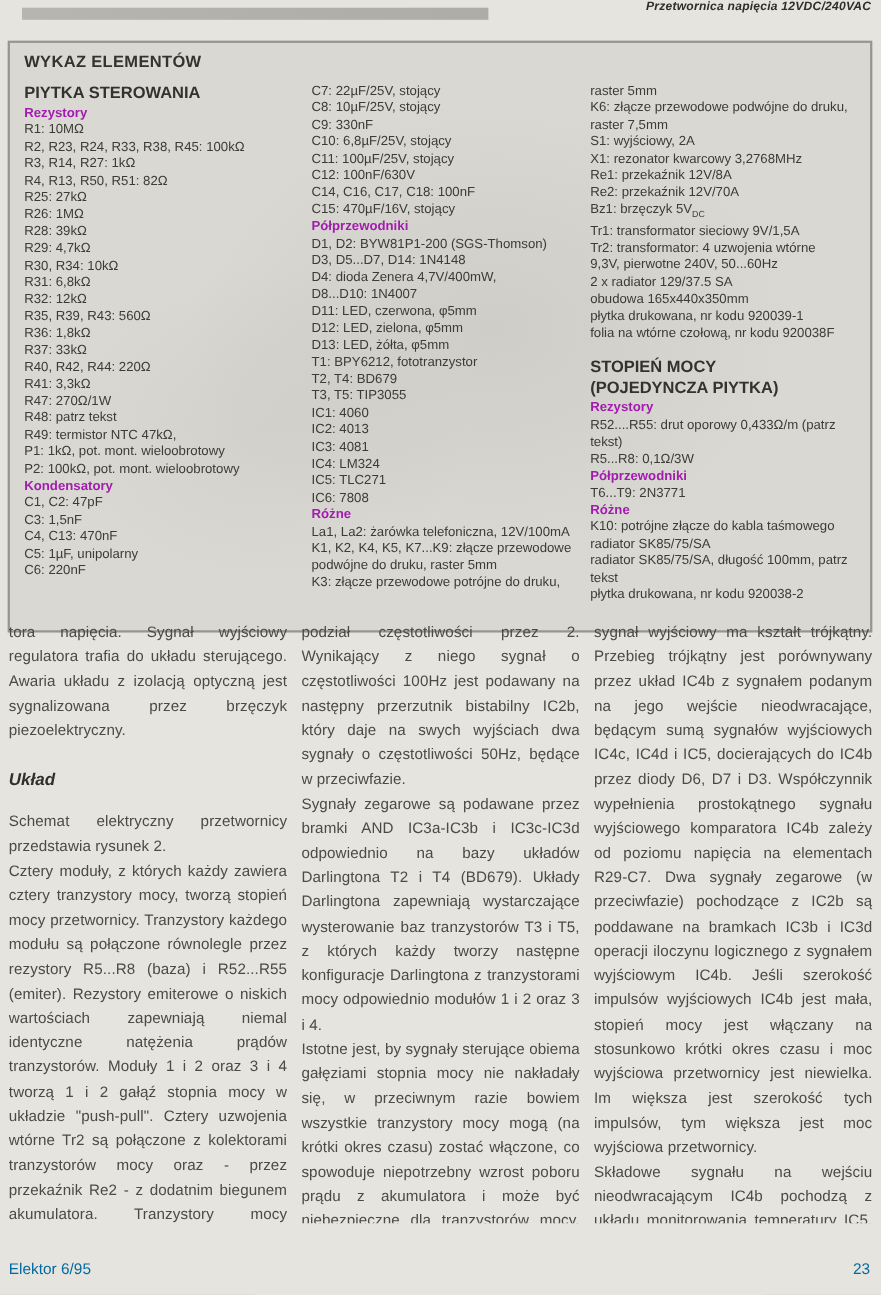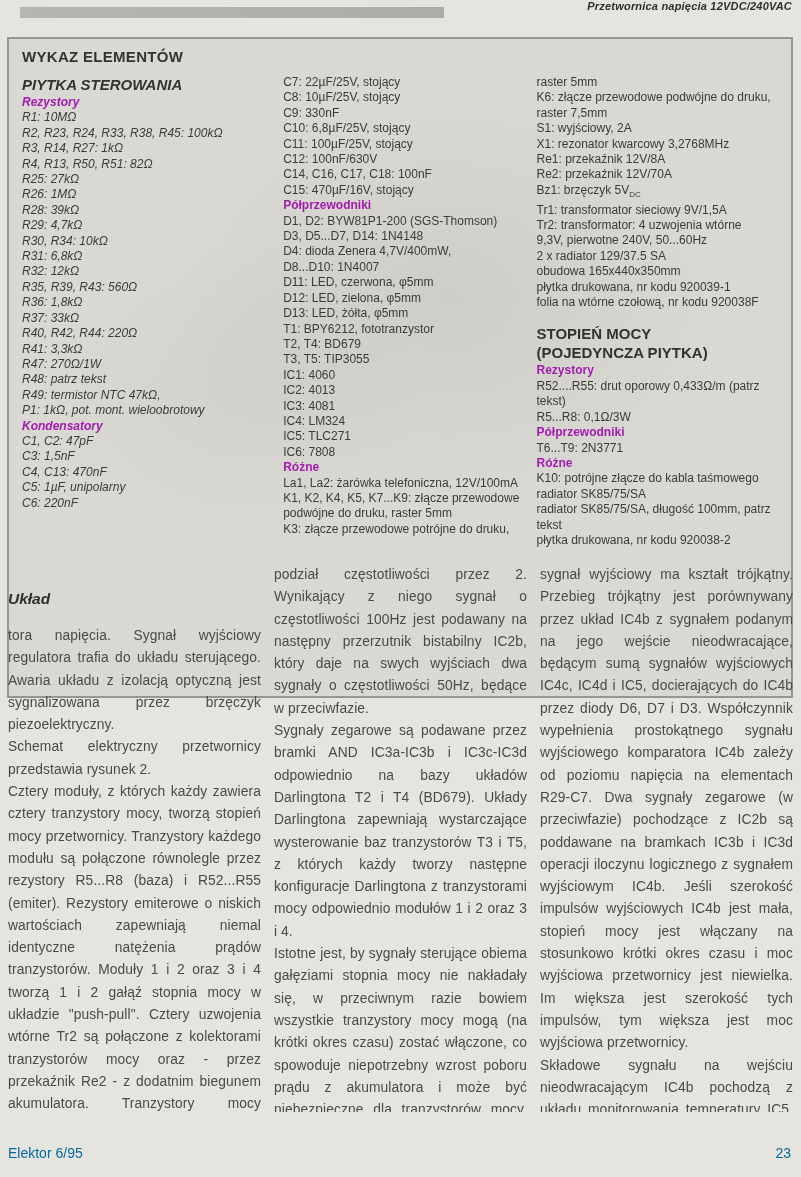--- a/index.html
+++ b/index.html
@@ -15,38 +15,38 @@
     background:linear-gradient(90deg,#b7b5b1,#aeaca8);
   }
   .page-title {
     position:absolute; top:0; right:9px; width:360px;
     font-size:11px; font-weight:bold; font-style:italic;
     text-align:right; color:#2e2e2c; letter-spacing:0.2px;
   }
 
   
   .parts-box {
-    position:absolute; top:37px; left:7px; width:786px; height:661px;
+    position:absolute; top:37px; left:7px; width:786px; height:538px;
     border:2px solid #979591; background:#dad8d3;
     box-sizing:border-box; padding:7px 11px 6px 11px; overflow:hidden;
   }
   .ghost1,.ghost2 {
     position:absolute; pointer-events:none; border-radius:50%;
   }
   .ghost1 { top:50px; left:160px; width:560px; height:420px;
     background:radial-gradient(ellipse at center, rgba(140,138,130,0.14), rgba(0,0,0,0) 70%); }
   .ghost2 { top:200px; left:40px; width:380px; height:300px;
     background:radial-gradient(ellipse at center, rgba(150,148,140,0.10), rgba(0,0,0,0) 70%); }
   .parts-title {
     font-size:15px; font-weight:bold; color:#33332f; letter-spacing:0.3px;
     margin:2px 0 10px 2px; position:relative;
   }
   .parts-cols { display:flex; position:relative; }
   .pcol { box-sizing:border-box; }
-  .pcol1 { width:268px; padding-left:2px;font-style:italic; }
+  .pcol1 { width:268px; padding-left:2px; }
   .pcol2 { width:258px; }
   .pcol3 { width:248px; }
   .plist div.ln { font-size:12px; line-height:15.4px; color:#3b3b37; }
   .plist div.h  { font-weight:bold; font-size:15px; line-height:18px; color:#32322e; margin:1px 0 1px; }
   .plist div.b  { font-weight:bold; color:#a21caf; }
   .plist div.gap { margin-top:15px; }
   .plist sub { font-size:8px; }
 
   
   .article {
@@ -99,20 +99,21 @@
           <div class="ln n">R32: 12kΩ</div>
           <div class="ln n">R35, R39, R43: 560Ω</div>
           <div class="ln n">R36: 1,8kΩ</div>
           <div class="ln n">R37: 33kΩ</div>
           <div class="ln n">R40, R42, R44: 220Ω</div>
           <div class="ln n">R41: 3,3kΩ</div>
           <div class="ln n">R47: 270Ω/1W</div>
           <div class="ln n">R48: patrz tekst</div>
           <div class="ln n">R49: termistor NTC 47kΩ,</div>
           <div class="ln n">P1: 1kΩ, pot. mont. wieloobrotowy</div>
+          <div class="ln n">P2: 100kΩ, pot. mont. wieloobrotowy</div>
           <div class="ln b">Kondensatory</div>
           <div class="ln n">C1, C2: 47pF</div>
           <div class="ln n">C3: 1,5nF</div>
           <div class="ln n">C4, C13: 470nF</div>
           <div class="ln n">C5: 1µF, unipolarny</div>
           <div class="ln n">C6: 220nF</div>
         </div>
       <div class="pcol pcol2">
           <div class="ln n">C7: 22µF/25V, stojący</div>
           <div class="ln n">C8: 10µF/25V, stojący</div>
@@ -170,22 +171,22 @@
           <div class="ln n">K10: potrójne złącze do kabla taśmowego</div>
           <div class="ln n">radiator SK85/75/SA</div>
           <div class="ln n">radiator SK85/75/SA, długość 100mm, patrz tekst</div>
           <div class="ln n">płytka drukowana, nr kodu 920038-2</div>
         </div>
     </div>
   </div>
 
   <div class="article">
     <div class="acol">
+        <div class="ln p">tora napięcia. Sygnał wyjściowy regulatora trafia do układu sterującego. Awaria układu z izolacją optyczną jest sygnalizowana przez brzęczyk piezoelektryczny.</div>
         <div class="ln ah">Układ</div>
-        <div class="ln p">tora napięcia. Sygnał wyjściowy regulatora trafia do układu sterującego. Awaria układu z izolacją optyczną jest sygnalizowana przez brzęczyk piezoelektryczny.</div>
         <div class="ln p">Schemat elektryczny przetwornicy przedstawia rysunek 2.</div>
         <div class="ln p">Cztery moduły, z których każdy zawiera cztery tranzystory mocy, tworzą stopień mocy przetwornicy. Tranzystory każdego modułu są połączone równolegle przez rezystory R5...R8 (baza) i R52...R55 (emiter). Rezystory emiterowe o niskich wartościach zapewniają niemal identyczne natężenia prądów tranzystorów. Moduły 1 i 2 oraz 3 i 4 tworzą 1 i 2 gałąź stopnia mocy w układzie "push-pull". Cztery uzwojenia wtórne Tr2 są połączone z kolektorami tranzystorów mocy oraz - przez przekaźnik Re2 - z dodatnim biegunem akumulatora. Tranzystory mocy naprzemiennie dołączają i odłączają uzwojenia wtórne Tr2 do masy. Napięcie sterujące stopniami mocy pochodzi z generatora kwarcowego IC1. Częstotliwość rezonatora kwarcowego wynosi 32.678MHz i jest obniżana przez IC1 do wartości 200Hz. Układ bistabilny IC2a wprowadza następny</div>
       </div>
     <div class="acol">
         <div class="ln p">podział częstotliwości przez 2. Wynikający z niego sygnał o częstotliwości 100Hz jest podawany na następny przerzutnik bistabilny IC2b, który daje na swych wyjściach dwa sygnały o częstotliwości 50Hz, będące w przeciwfazie.</div>
         <div class="ln p">Sygnały zegarowe są podawane przez bramki AND IC3a-IC3b i IC3c-IC3d odpowiednio na bazy układów Darlingtona T2 i T4 (BD679). Układy Darlingtona zapewniają wystarczające wysterowanie baz tranzystorów T3 i T5, z których każdy tworzy następne konfiguracje Darlingtona z tranzystorami mocy odpowiednio modułów 1 i 2 oraz 3 i 4.</div>
         <div class="ln p">Istotne jest, by sygnały sterujące obiema gałęziami stopnia mocy nie nakładały się, w przeciwnym razie bowiem wszystkie tranzystory mocy mogą (na krótki okres czasu) zostać włączone, co spowoduje niepotrzebny wzrost poboru prądu z akumulatora i może być niebezpieczne dla tranzystorów mocy. Sytuacji tej unika się dzięki ograniczeniu czasu trwania impulsów zegarowych do około 10ms przez elementy R2-C3.</div>
       </div>
     <div class="acol">
         <div class="ln p">sygnał wyjściowy ma kształt trójkątny. Przebieg trójkątny jest porównywany przez układ IC4b z sygnałem podanym na jego wejście nieodwracające, będącym sumą sygnałów wyjściowych IC4c, IC4d i IC5, docierających do IC4b przez diody D6, D7 i D3. Współczynnik wypełnienia prostokątnego sygnału wyjściowego komparatora IC4b zależy od poziomu napięcia na elementach R29-C7. Dwa sygnały zegarowe (w przeciwfazie) pochodzące z IC2b są poddawane na bramkach IC3b i IC3d operacji iloczynu logicznego z sygnałem wyjściowym IC4b. Jeśli szerokość impulsów wyjściowych IC4b jest mała, stopień mocy jest włączany na stosunkowo krótki okres czasu i moc wyjściowa przetwornicy jest niewielka. Im większa jest szerokość tych impulsów, tym większa jest moc wyjściowa przetwornicy.</div>

